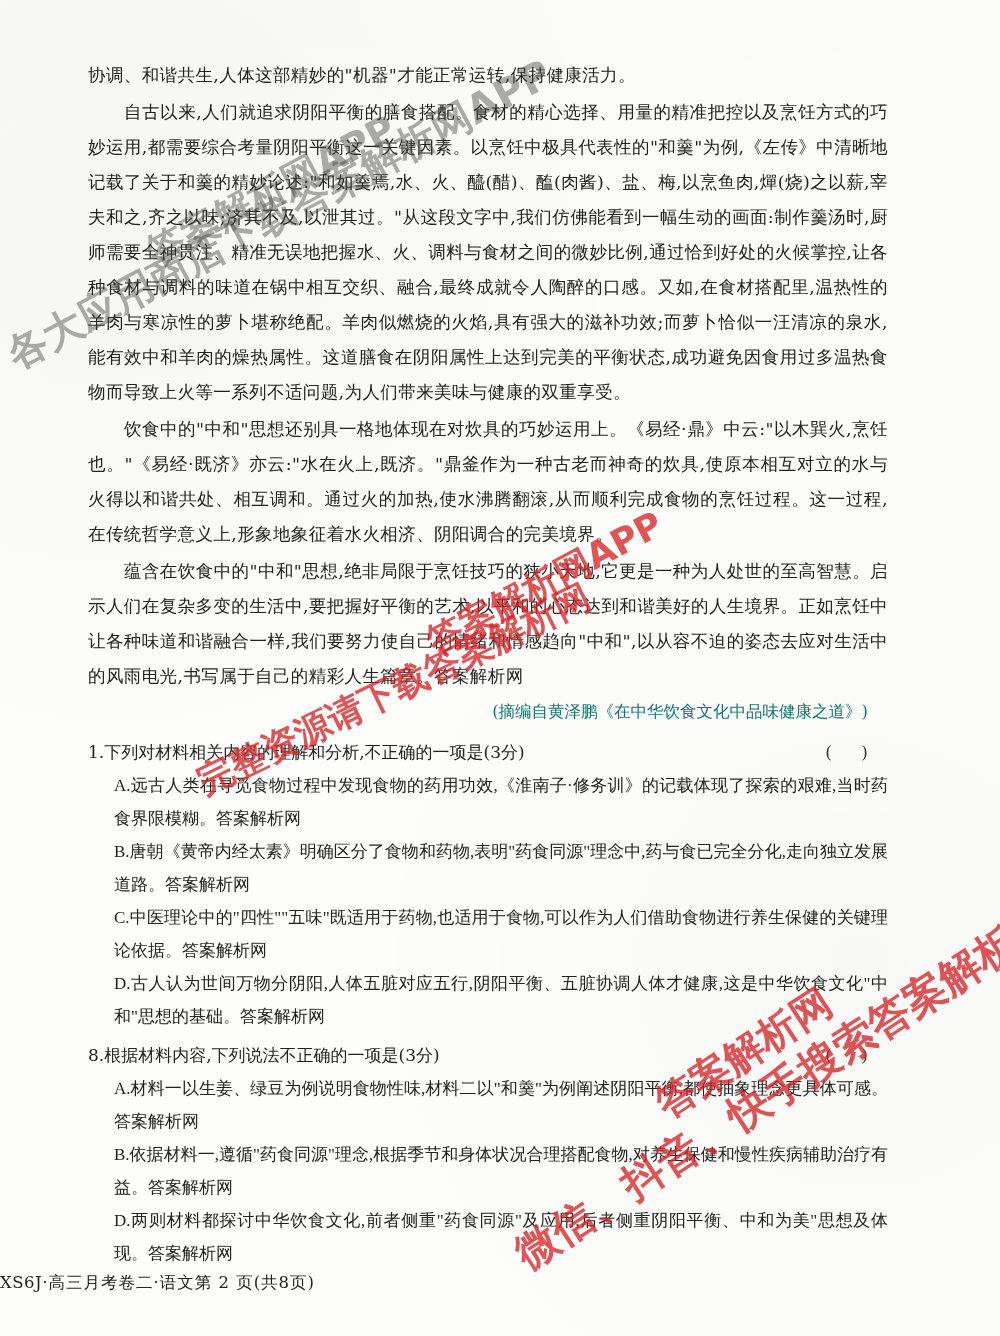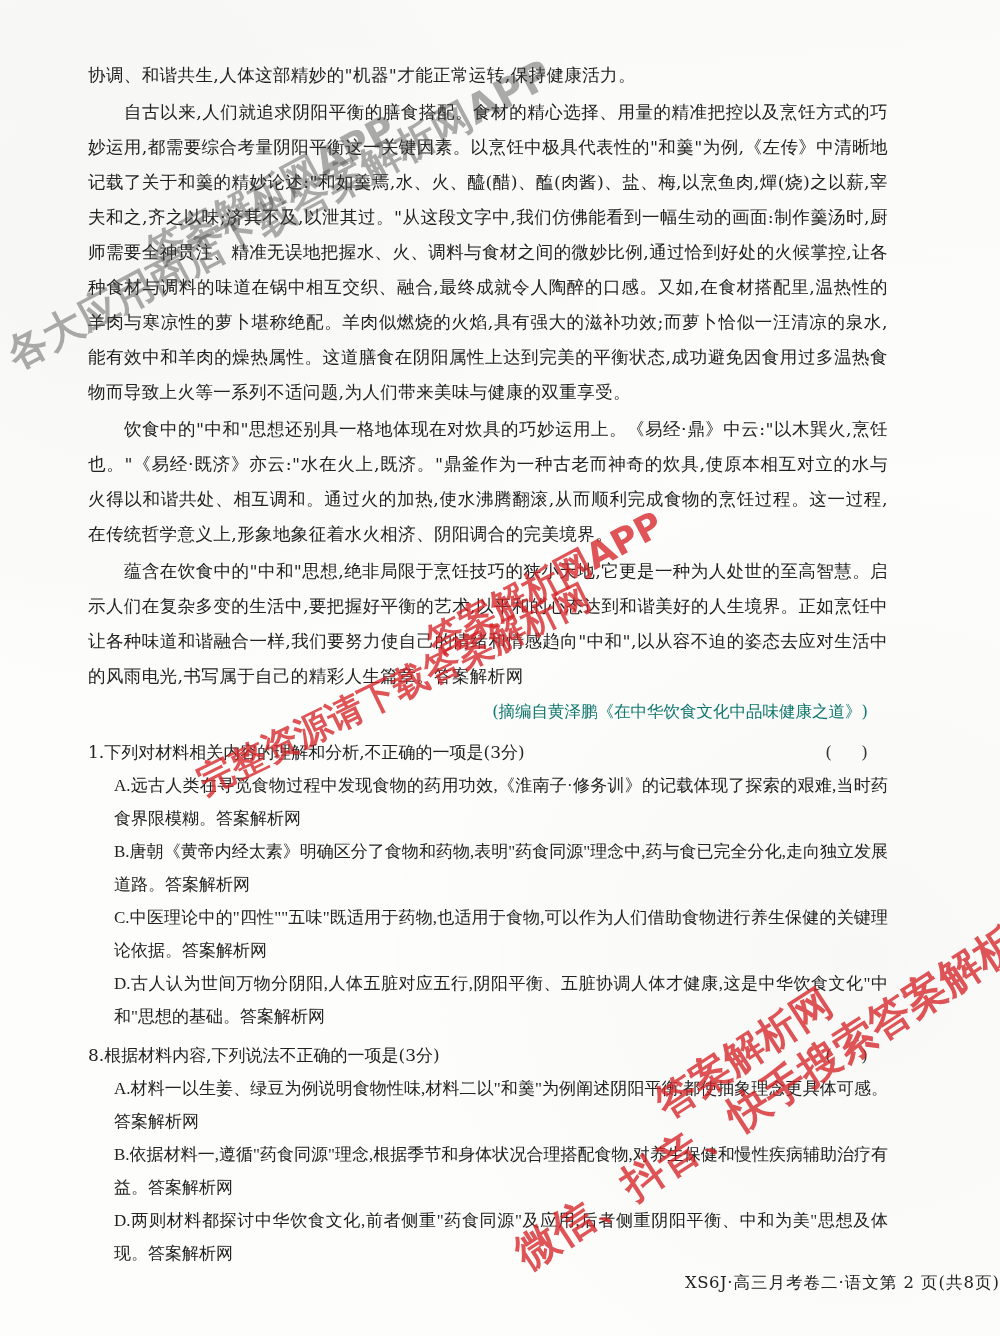--- a/index.html
+++ b/index.html
@@ -64,21 +64,21 @@
   .opt{
     margin:0 0 0 26px;
     font-size:17px;
     line-height:33px;
     text-align:justify;
     font-family:Liberation Serif, serif;
     color:#222;
   }
   .footer{
     position:absolute;left:0;right:0;bottom:42px;
-    text-align:right;
+    text-align:left;
     font-size:16.5px;
     letter-spacing:1px;
     font-family:"DejaVu Serif","Liberation Serif",serif;
     color:#222;
   }
   .footer .code{ letter-spacing:0.5px; }
 
   
   .wm{
     position:absolute;

